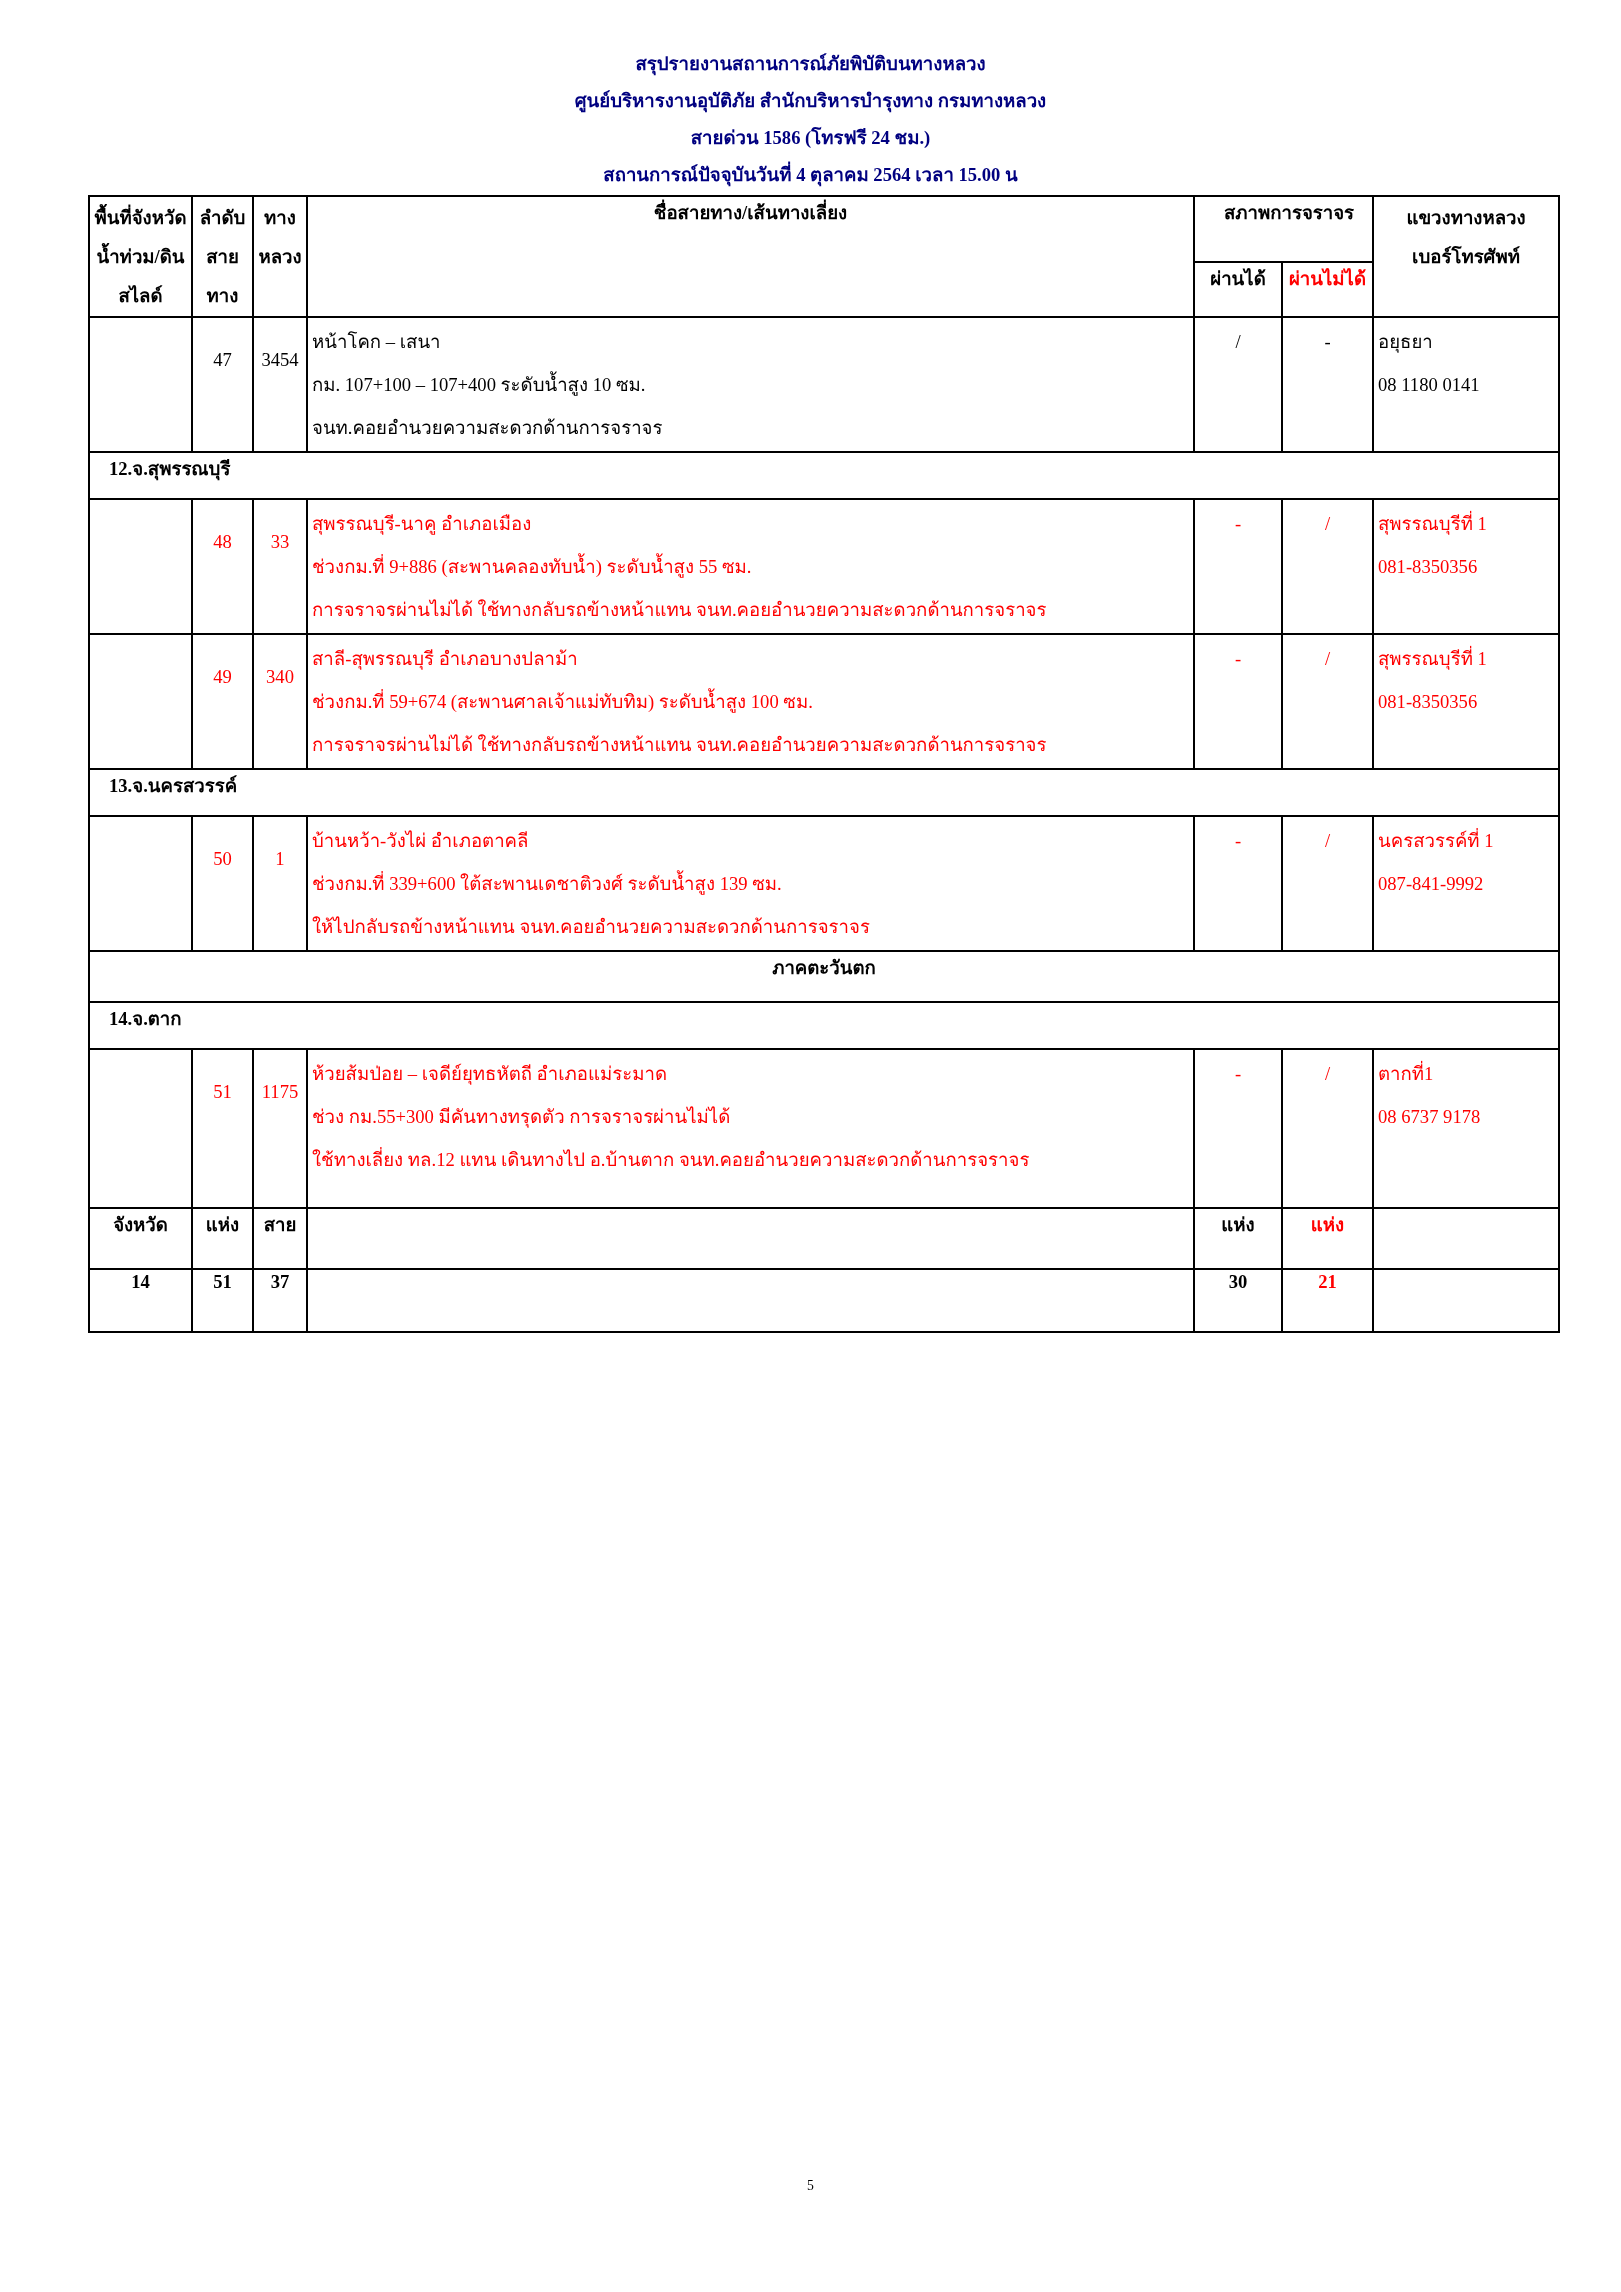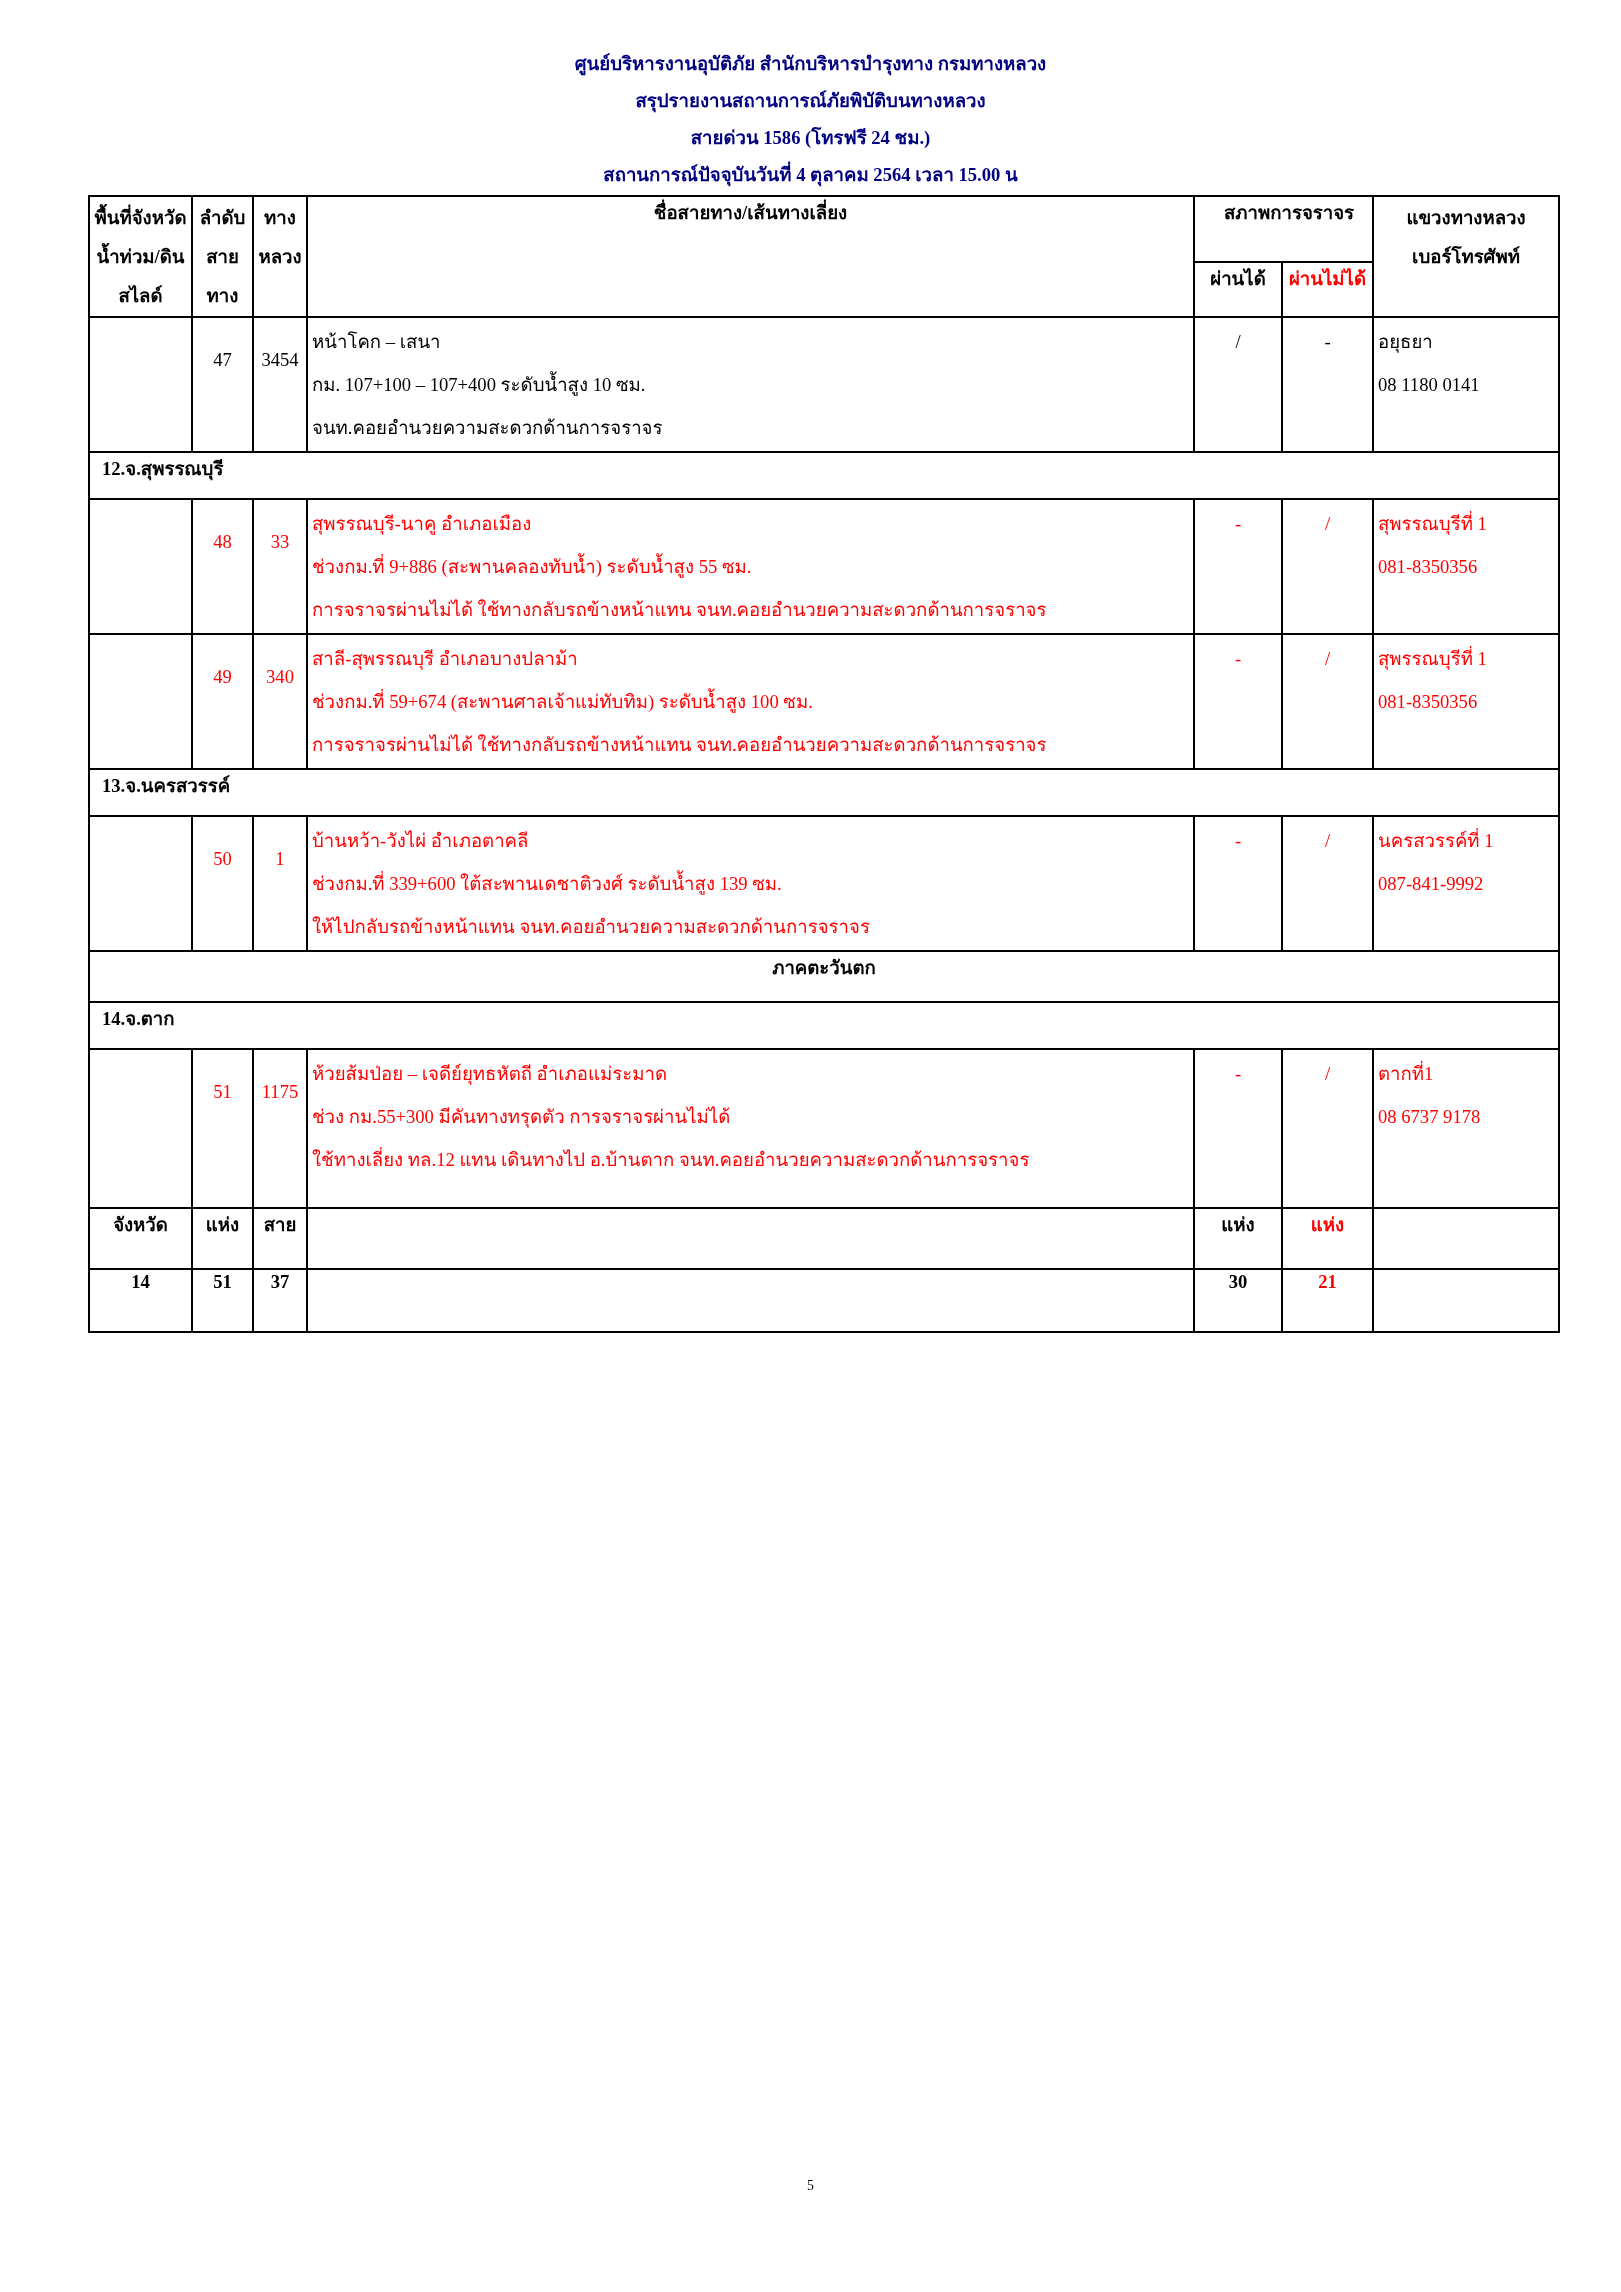--- a/index.html
+++ b/index.html
@@ -42,21 +42,21 @@
 
   .num { text-align:center; padding-top:20px; line-height:43px; }
   .mark { text-align:center; padding-top:2px; line-height:43px; }
   .name-cell, .district-cell { padding:2px 4px; }
   .line { line-height:43px; white-space:nowrap; }
 
   .section-row td {
     font-weight:bold;
     vertical-align:middle;
     height:43px;
-    padding-left:12px;
+    padding-left:19px;
   }
   .region-row td {
     font-weight:bold;
     vertical-align:middle;
     text-align:center;
     height:47px;
   }
   .foot-label td, .foot-value td {
     font-weight:bold;
     text-align:center;
@@ -74,22 +74,22 @@
     font-size:13.7px;
     color:#000000;
   }
 </style>
 </head>
 <body>
 
 <div class="page">
 
   <div class="titles">
+    <div>สรุปรายงานสถานการณ์ภัยพิบัติบนทางหลวง</div>
     <div>ศูนย์บริหารงานอุบัติภัย สำนักบริหารบำรุงทาง กรมทางหลวง</div>
-    <div>สรุปรายงานสถานการณ์ภัยพิบัติบนทางหลวง</div>
     <div>สายด่วน 1586 (โทรฟรี 24 ชม.)</div>
     <div>สถานการณ์ปัจจุบันวันที่ 4 ตุลาคม 2564  เวลา 15.00 น</div>
   </div>
 
   <table class="report">
     <colgroup>
       <col style="width:103px">
         <col style="width:61px">
         <col style="width:54px">
       <col style="width:887px">

